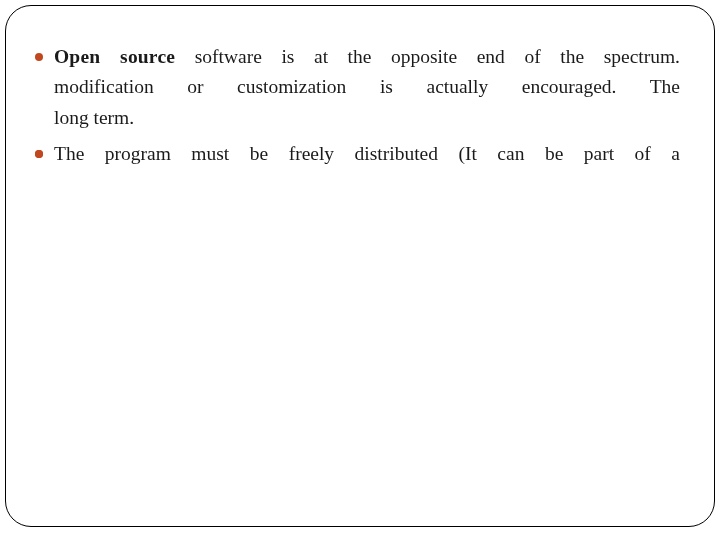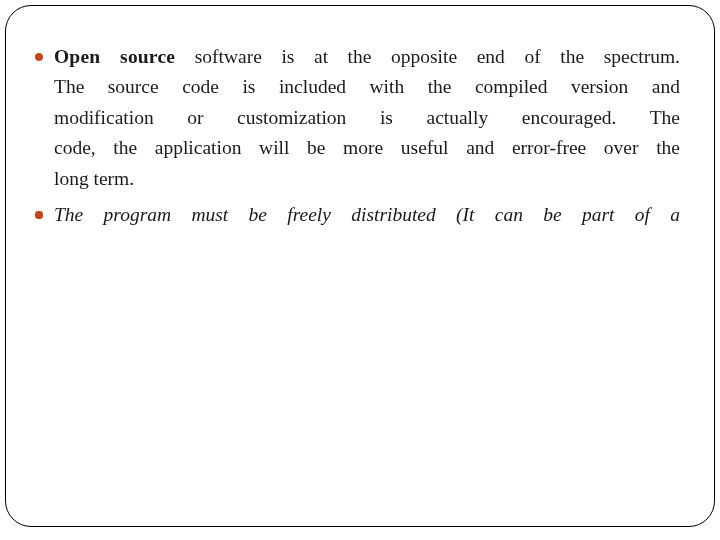--- a/index.html
+++ b/index.html
@@ -47,21 +47,21 @@
     padding-left: 26px;
     margin-bottom: 6px;
     color: #1a1a1a;
     font-size: 19.5px;
     line-height: 30.4px;
     text-align: justify;
     text-justify: inter-word;
     -webkit-hyphens: none;
     hyphens: none;
   }
-  .bullet-item:last-child { margin-bottom: 0; font-style: italic; }
+  .bullet-item:last-child { margin-bottom: 0; }
 
   .bullet-dot {
     position: absolute;
     left: 7px;
     top: 11px;
     width: 8px;
     height: 8px;
     border-radius: 50%;
     background: #C0471E;
   }
@@ -99,23 +99,21 @@
 <div id="slide">
 
   <div id="slide-frame"></div>
 
   <div id="content">
 
     <div class="bullet-item">
       <span class="bullet-dot"></span>
       <span class="para-text">
         <span class="line"><span class="strong-lead">Open source</span><span> software is at the opposite end of the spectrum.</span></span>
-        <span class="line">The source code is included with the compiled version and</span>
         <span class="line">modification or customization is actually encouraged. The</span>
-        <span class="line">code, the application will be more useful and error-free over the</span>
         <span class="line last">long term.</span>
       </span>
     </div>
 
     <div class="bullet-item">
       <span class="bullet-dot"></span>
       <span class="para-text">
       </span>
     </div>
 

